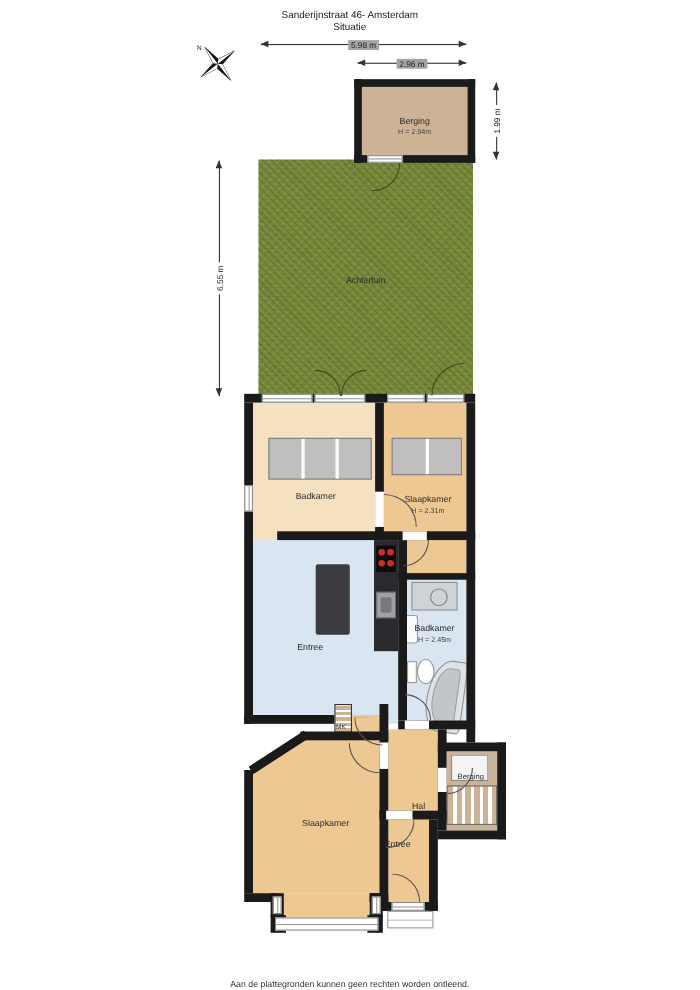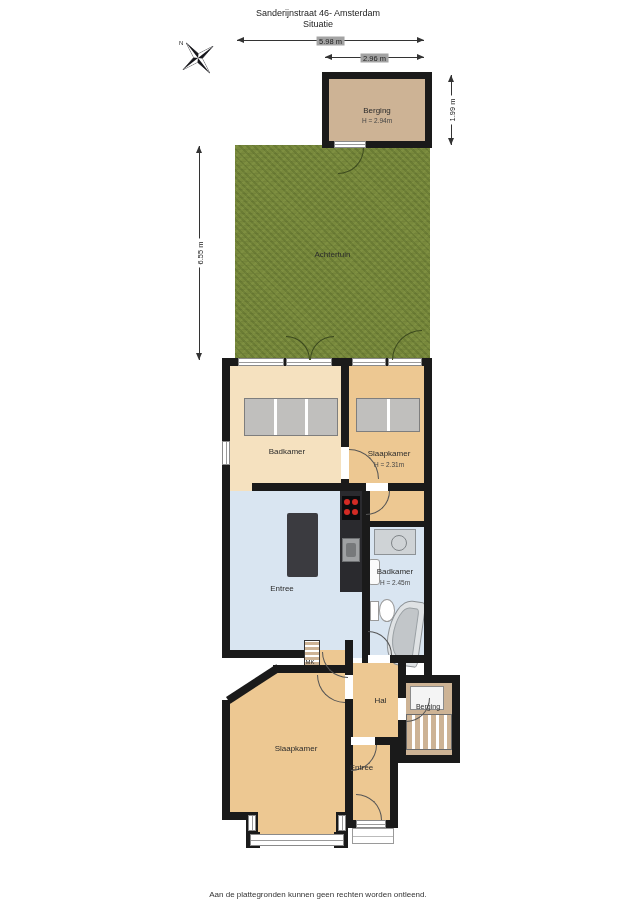--- a/index.html
+++ b/index.html
@@ -195,20 +195,20 @@
   <div class="lab" style="left:332px;top:106px;width:90px;">Berging</div>
   <div class="lab small" style="left:332px;top:117px;width:90px;">H = 2.94m</div>
   <div class="lab" style="left:285px;top:250px;width:95px;">Achtertuin</div>
   <div class="lab" style="left:237px;top:447px;width:100px;">Badkamer</div>
   <div class="lab" style="left:350px;top:449px;width:78px;">Slaapkamer</div>
   <div class="lab small" style="left:350px;top:461px;width:78px;">H = 2.31m</div>
   <div class="lab" style="left:242px;top:584px;width:80px;">Entree</div>
   <div class="lab" style="left:366px;top:567px;width:58px;">Badkamer</div>
   <div class="lab small" style="left:366px;top:579px;width:58px;">H = 2.45m</div>
   <div class="lab" style="left:246px;top:744px;width:100px;">Slaapkamer</div>
-  <div class="lab" style="left:353px;top:696px;width:55px;">Hal</div>
+  <div class="lab" style="left:353px;top:728px;width:55px;">Hal</div>
   <div class="lab" style="left:339px;top:763px;width:45px;">Entree</div>
   <div class="lab tiny" style="left:402px;top:703px;width:52px;font-size:7px;">Berging</div>
   <div class="lab tiny" style="left:298px;top:659px;width:24px;">MK</div>
 
   <div class="footer" style="top:878px;margin-top:12px;">Aan de plattegronden kunnen geen rechten worden ontleend.</div>
 
 </div>
 
 </body></html>

